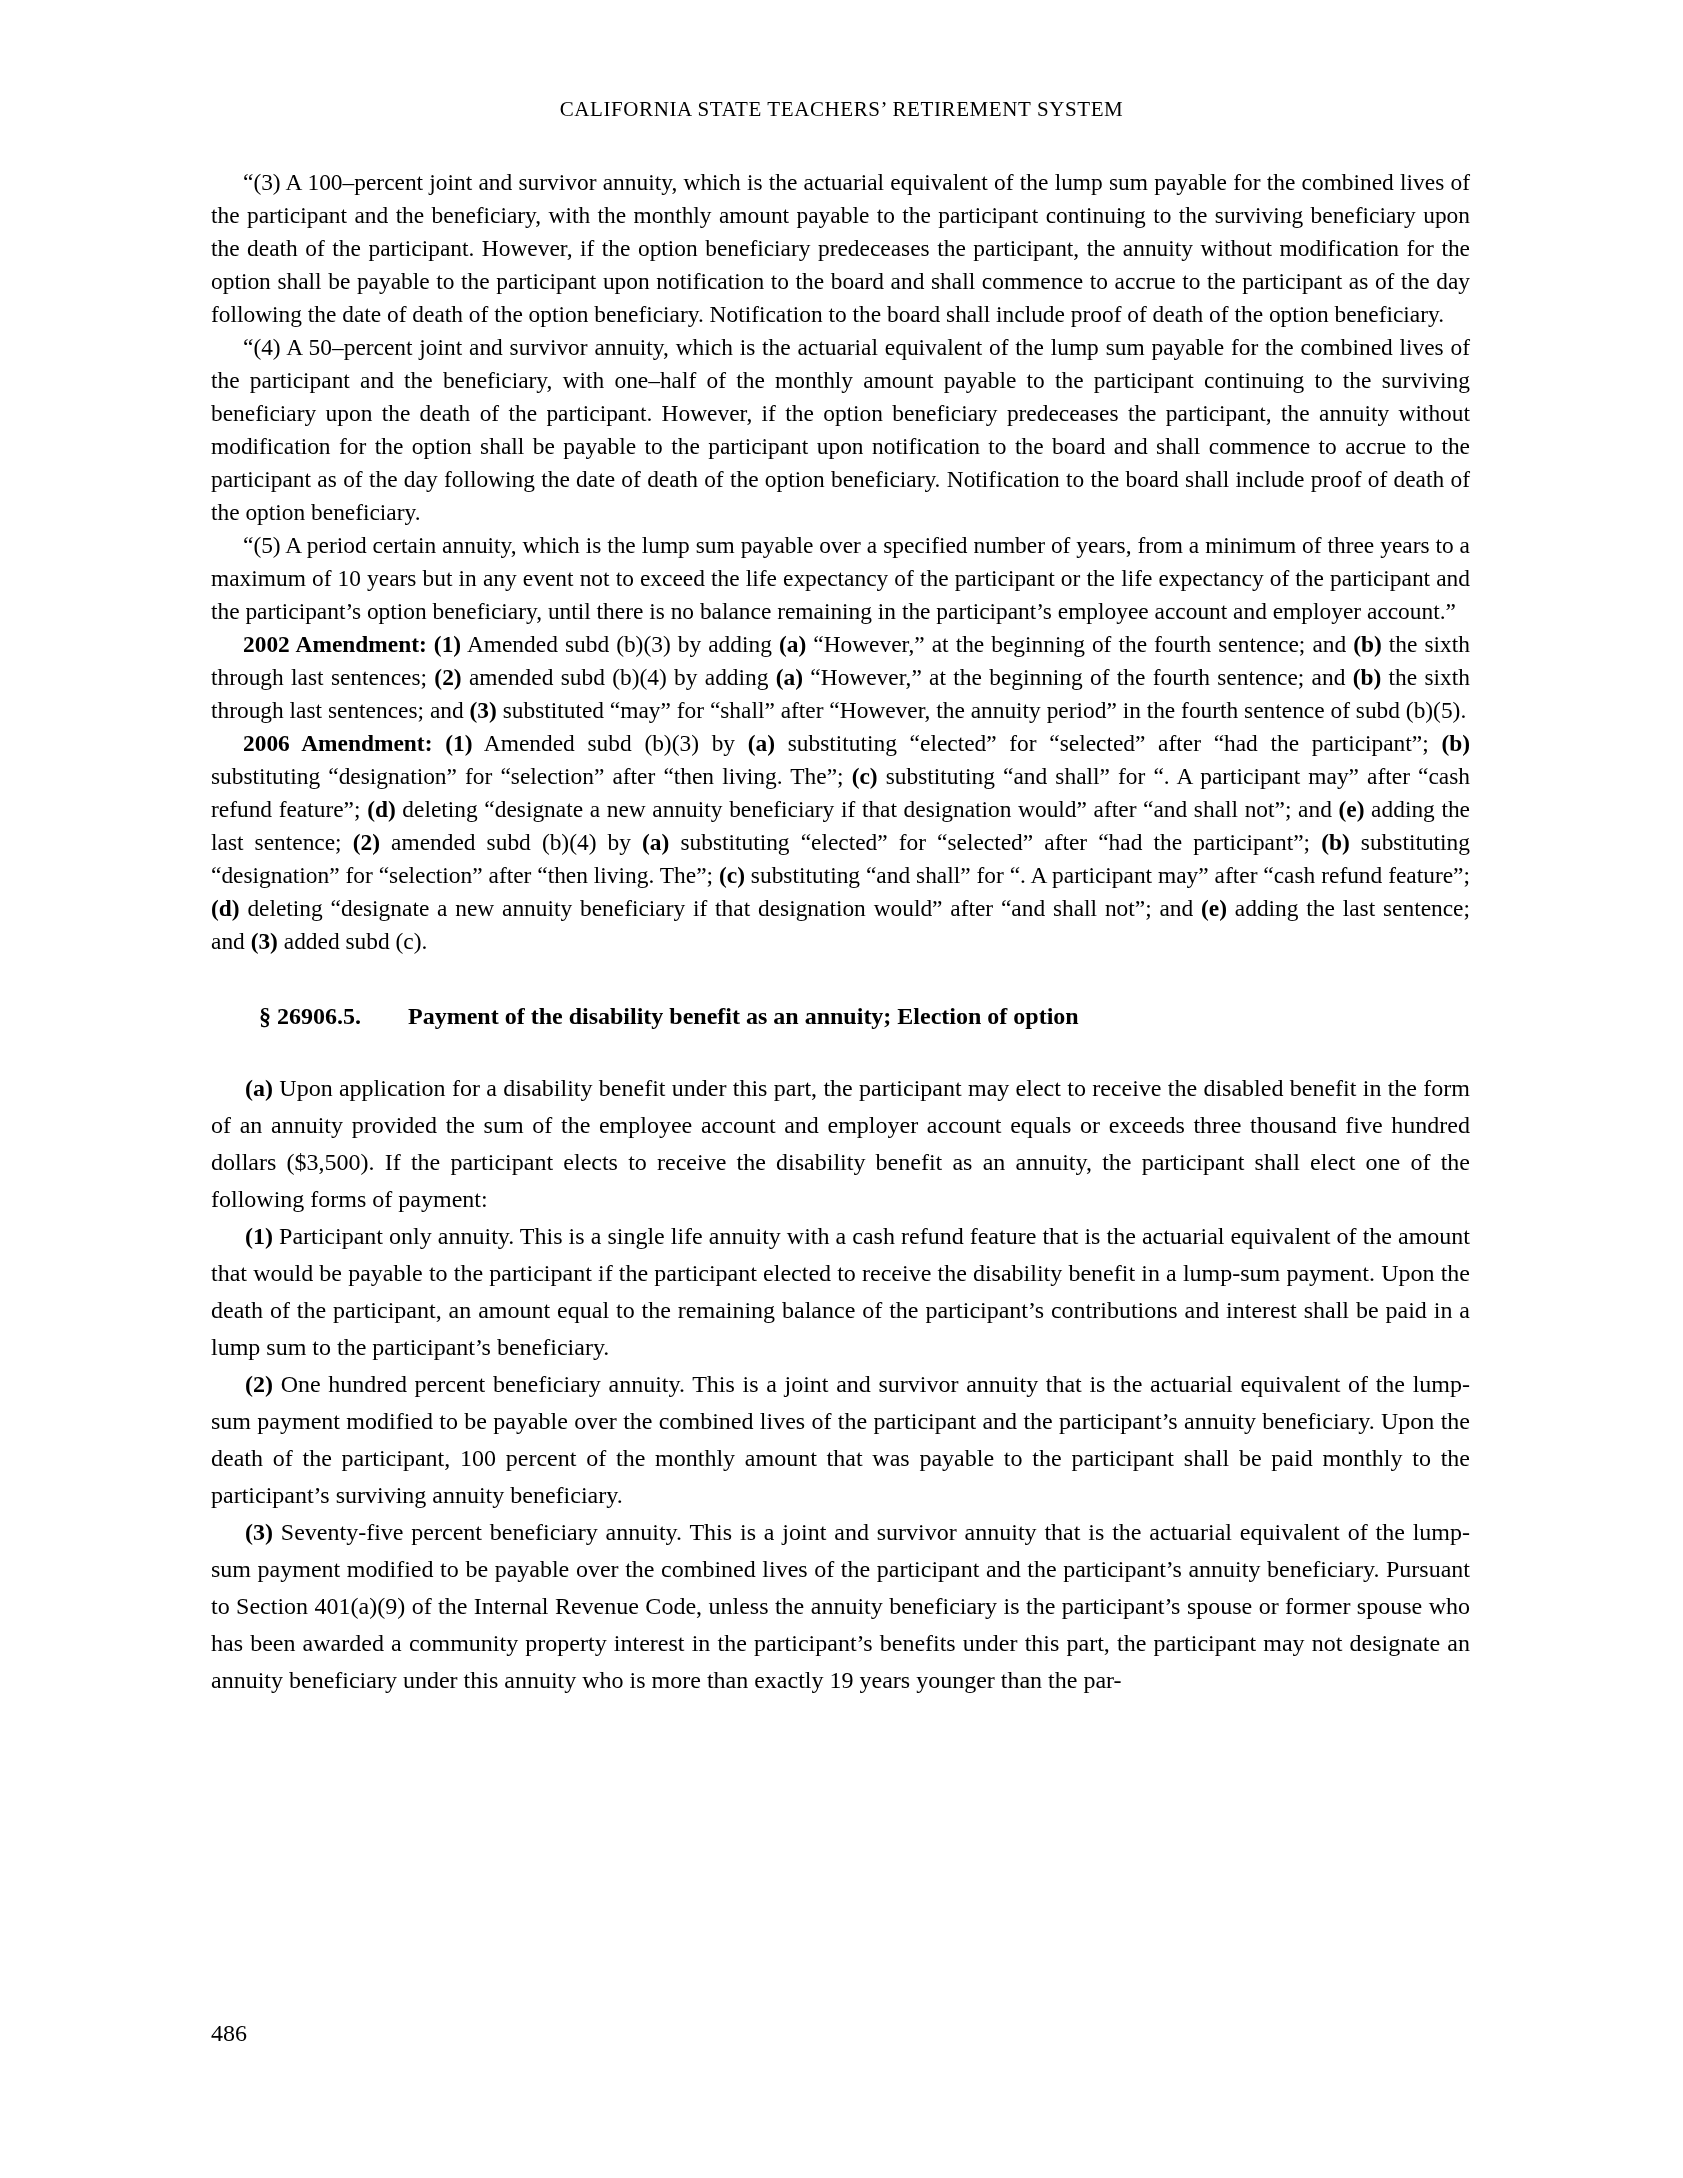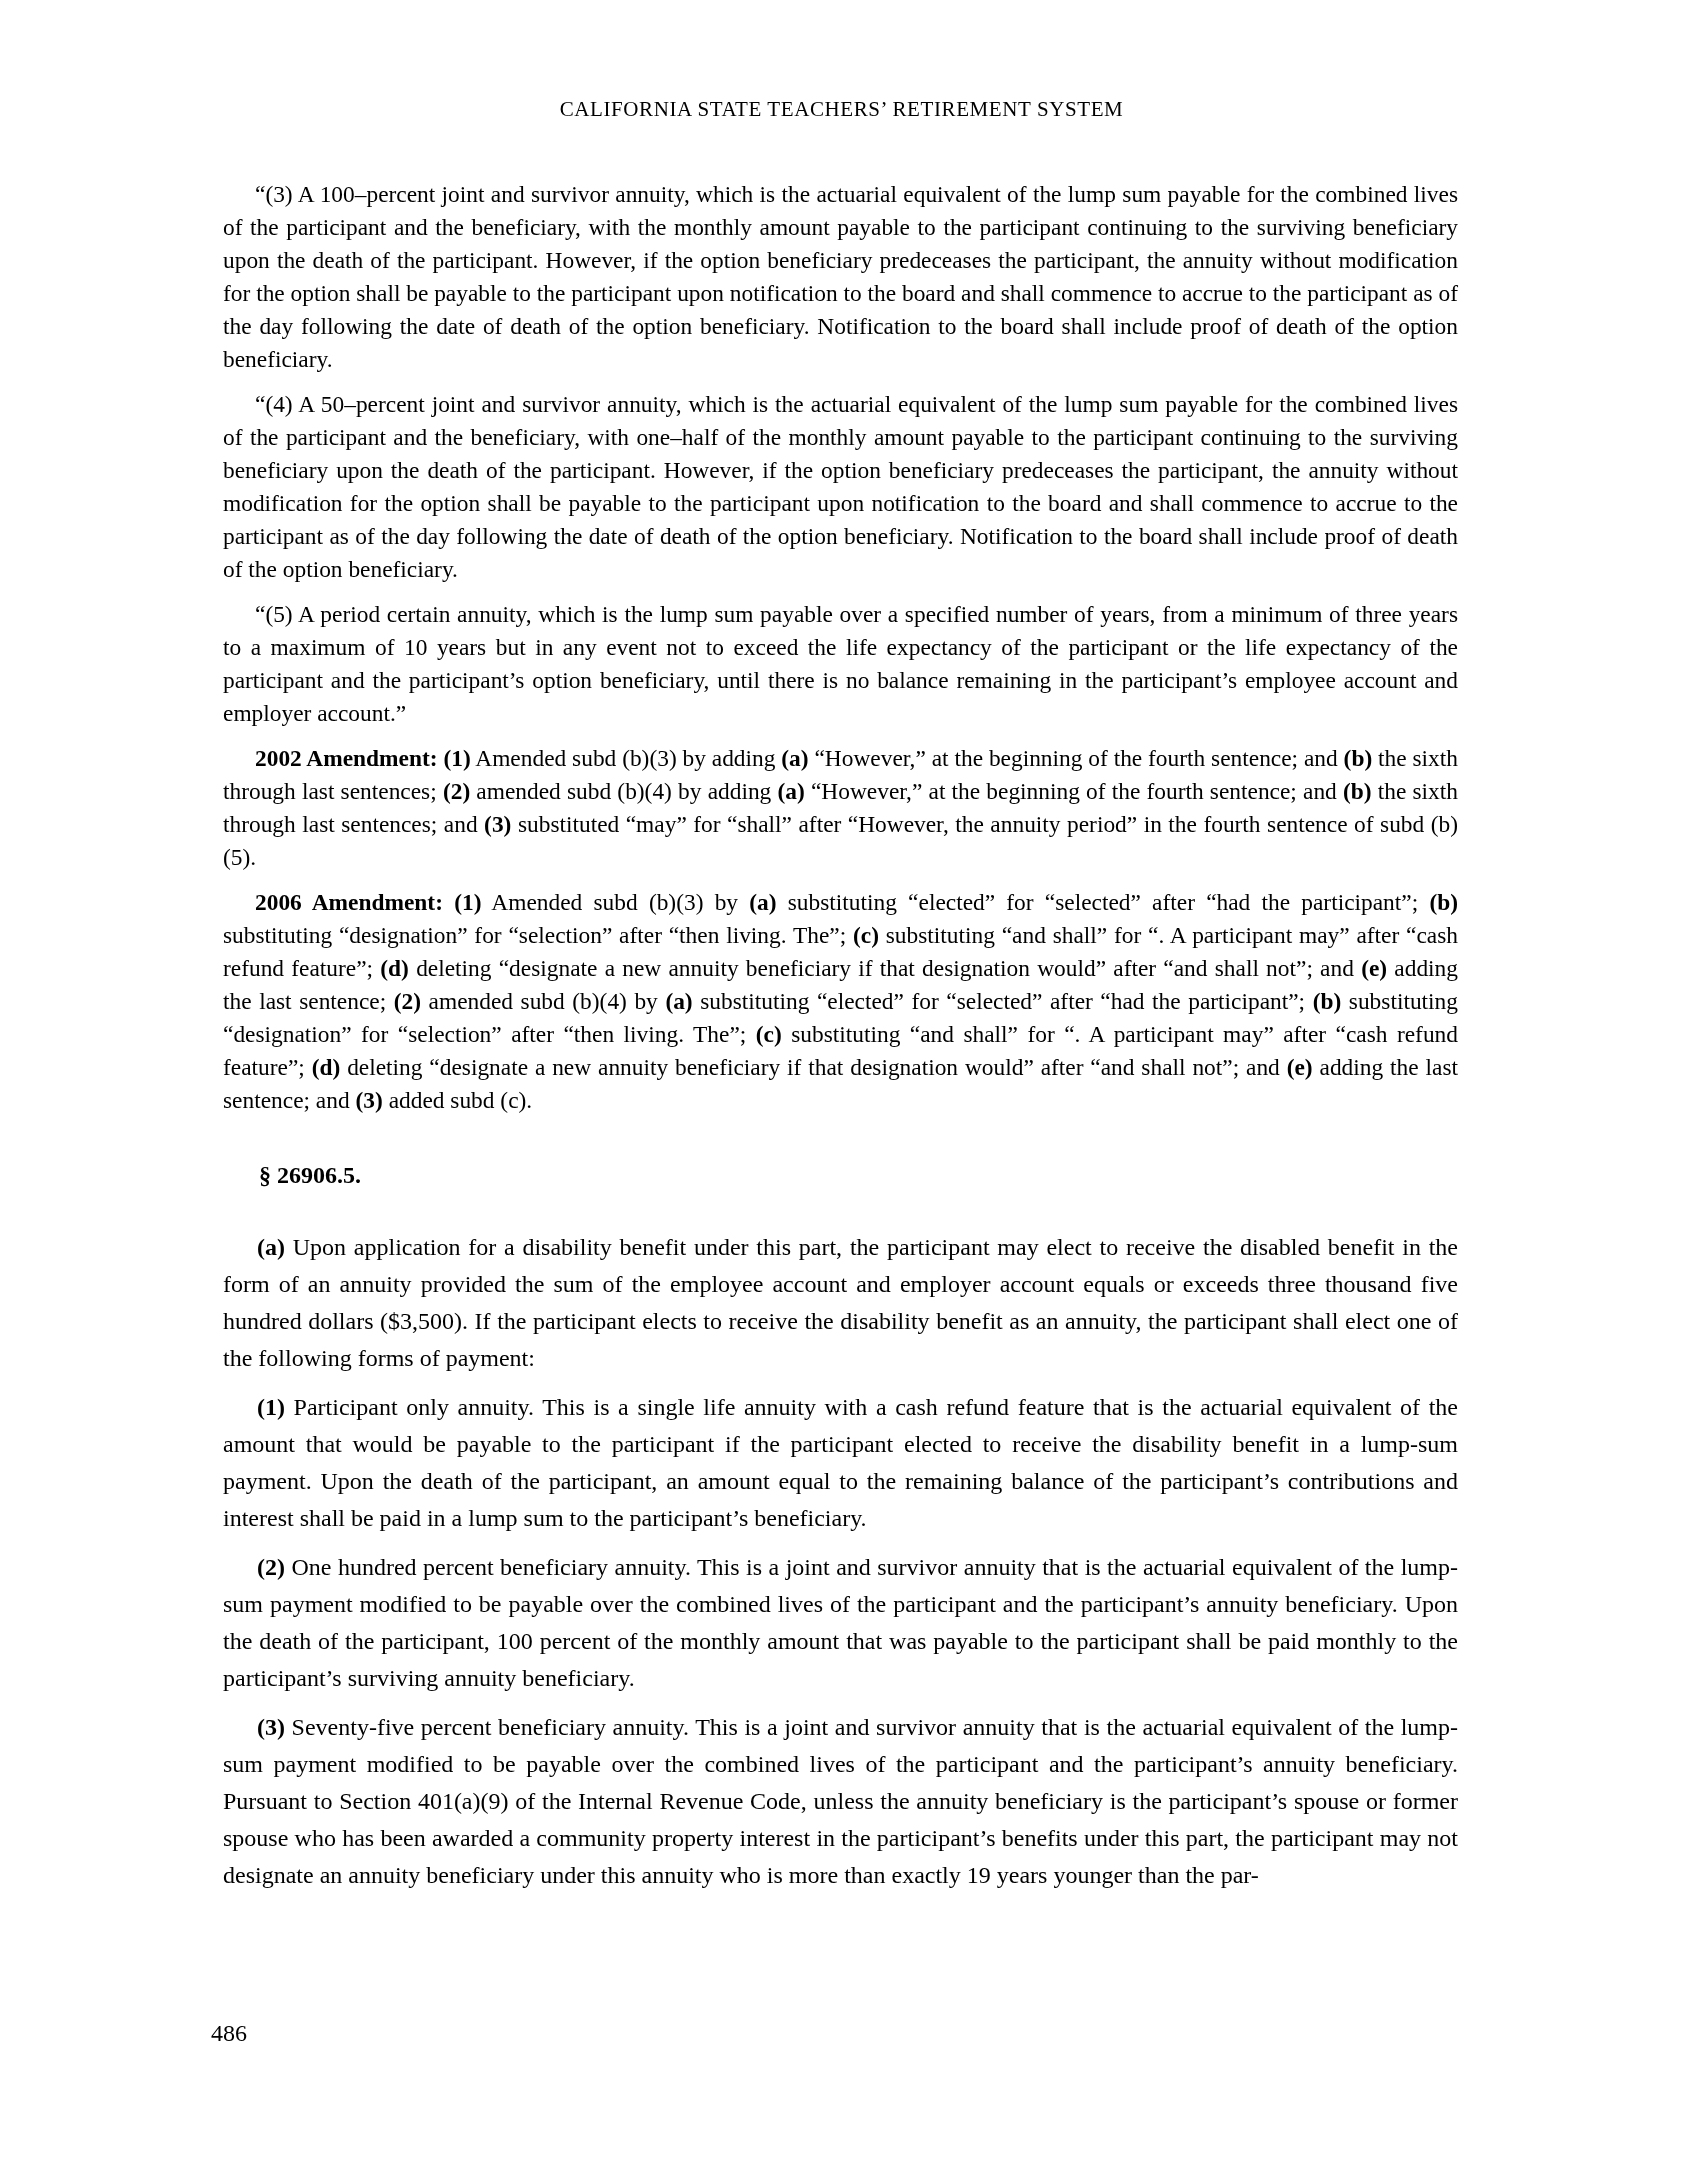--- a/index.html
+++ b/index.html
@@ -31,21 +31,21 @@
     letter-spacing: 0.6px;
     font-family: "Liberation Serif", serif;
   }
   .content {
     position: absolute;
     top: 166px;
     left: 211px;
     width: 1259px;
   }
   p {
-    margin: 12px;
+    margin: 0;
     font-size: 23.4px;
     line-height: 33px;
     text-align: justify;
     text-justify: inter-word;
     font-family: "Liberation Serif", serif;
   }
   p.indent {
     text-indent: 32px;
   }
   .section-head {
@@ -92,20 +92,21 @@
 
     <p class="indent">“(3) A 100–percent joint and survivor annuity, which is the actuarial equivalent of the lump sum payable for the combined lives of the participant and the beneficiary, with the monthly amount payable to the participant continuing to the surviving beneficiary upon the death of the participant. However, if the option beneficiary predeceases the participant, the annuity without modification for the option shall be payable to the participant upon notification to the board and shall commence to accrue to the participant as of the day following the date of death of the option beneficiary. Notification to the board shall include proof of death of the option beneficiary.</p>
     <p class="indent">“(4) A 50–percent joint and survivor annuity, which is the actuarial equivalent of the lump sum payable for the combined lives of the participant and the beneficiary, with one–half of the monthly amount payable to the participant continuing to the surviving beneficiary upon the death of the participant. However, if the option beneficiary predeceases the participant, the annuity without modification for the option shall be payable to the participant upon notification to the board and shall commence to accrue to the participant as of the day following the date of death of the option beneficiary. Notification to the board shall include proof of death of the option beneficiary.</p>
     <p class="indent">“(5) A period certain annuity, which is the lump sum payable over a specified number of years, from a minimum of three years to a maximum of 10 years but in any event not to exceed the life expectancy of the participant or the life expectancy of the participant and the participant’s option beneficiary, until there is no balance remaining in the participant’s employee account and employer account.”</p>
 
     <p class="indent"><span id="amd0"><b>2002 Amendment: </b><b>(1)</b><span> Amended subd (b)(3) by adding </span><b>(a)</b><span> “However,” at the beginning of the fourth sentence; and </span><b>(b)</b><span> the sixth through last sentences; </span><b>(2)</b><span> amended subd (b)(4) by adding </span><b>(a)</b><span> “However,” at the beginning of the fourth sentence; and </span><b>(b)</b><span> the sixth through last sentences; and </span><b>(3)</b><span> substituted “may” for “shall” after “However, the annuity period” in the fourth sentence of subd (b)(5).</span></span></p>
     <p class="indent"><span id="amd1"><b>2006 Amendment: </b><b>(1)</b><span> Amended subd (b)(3) by </span><b>(a)</b><span> substituting “elected” for “selected” after “had the participant”; </span><b>(b)</b><span> substituting “designation” for “selection” after “then living. The”; </span><b>(c)</b><span> substituting “and shall” for “. A participant may” after “cash refund feature”; </span><b>(d)</b><span> deleting “designate a new annuity beneficiary if that designation would” after “and shall not”; and </span><b>(e)</b><span> adding the last sentence; </span><b>(2)</b><span> amended subd (b)(4) by </span><b>(a)</b><span> substituting “elected” for “selected” after “had the participant”; </span><b>(b)</b><span> substituting “designation” for “selection” after “then living. The”; </span><b>(c)</b><span> substituting “and shall” for “. A participant may” after “cash refund feature”; </span><b>(d)</b><span> deleting “designate a new annuity beneficiary if that designation would” after “and shall not”; and </span><b>(e)</b><span> adding the last sentence; and </span><b>(3)</b><span> added subd (c).</span></span></p>
 
     <div class="section-head">
       <span class="num">§ 26906.5.</span>
+      <span class="title">Payment of the disability benefit as an annuity; Election of option</span>
     </div>
 
     <div class="body-block">
       <p class="indent"><b>(a)</b><span> Upon application for a disability benefit under this part, the participant may elect to receive the disabled benefit in the form of an annuity provided the sum of the employee account and employer account equals or exceeds three thousand five hundred dollars ($3,500). If the participant elects to receive the disability benefit as an annuity, the participant shall elect one of the following forms of payment:</span></p>
       <p class="indent"><b>(1)</b><span> Participant only annuity. This is a single life annuity with a cash refund feature that is the actuarial equivalent of the amount that would be payable to the participant if the participant elected to receive the disability benefit in a lump-sum payment. Upon the death of the participant, an amount equal to the remaining balance of the participant’s contributions and interest shall be paid in a lump sum to the participant’s beneficiary.</span></p>
       <p class="indent"><b>(2)</b><span> One hundred percent beneficiary annuity. This is a joint and survivor annuity that is the actuarial equivalent of the lump-sum payment modified to be payable over the combined lives of the participant and the participant’s annuity beneficiary. Upon the death of the participant, 100 percent of the monthly amount that was payable to the participant shall be paid monthly to the participant’s surviving annuity beneficiary.</span></p>
       <p class="indent"><b>(3)</b><span> Seventy-five percent beneficiary annuity. This is a joint and survivor annuity that is the actuarial equivalent of the lump-sum payment modified to be payable over the combined lives of the participant and the participant’s annuity beneficiary. Pursuant to Section 401(a)(9) of the Internal Revenue Code, unless the annuity beneficiary is the participant’s spouse or former spouse who has been awarded a community property interest in the participant’s benefits under this part, the participant may not designate an annuity beneficiary under this annuity who is more than exactly 19 years younger than the par-</span></p>
     </div>
 
   </div>

